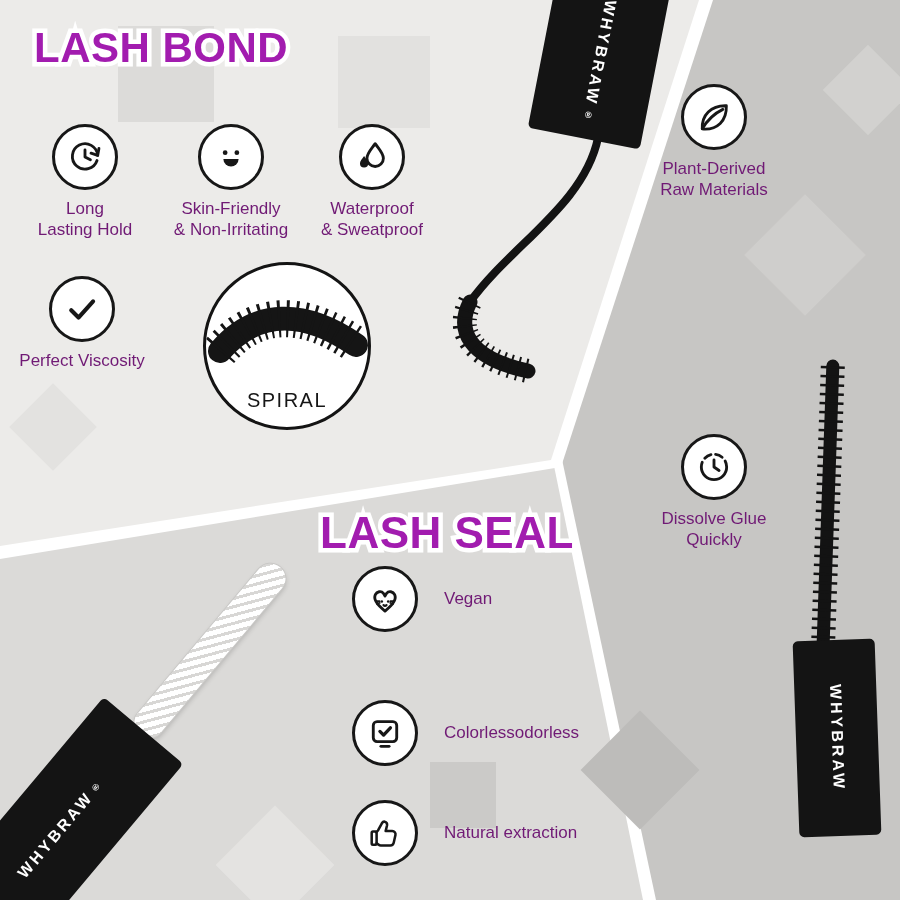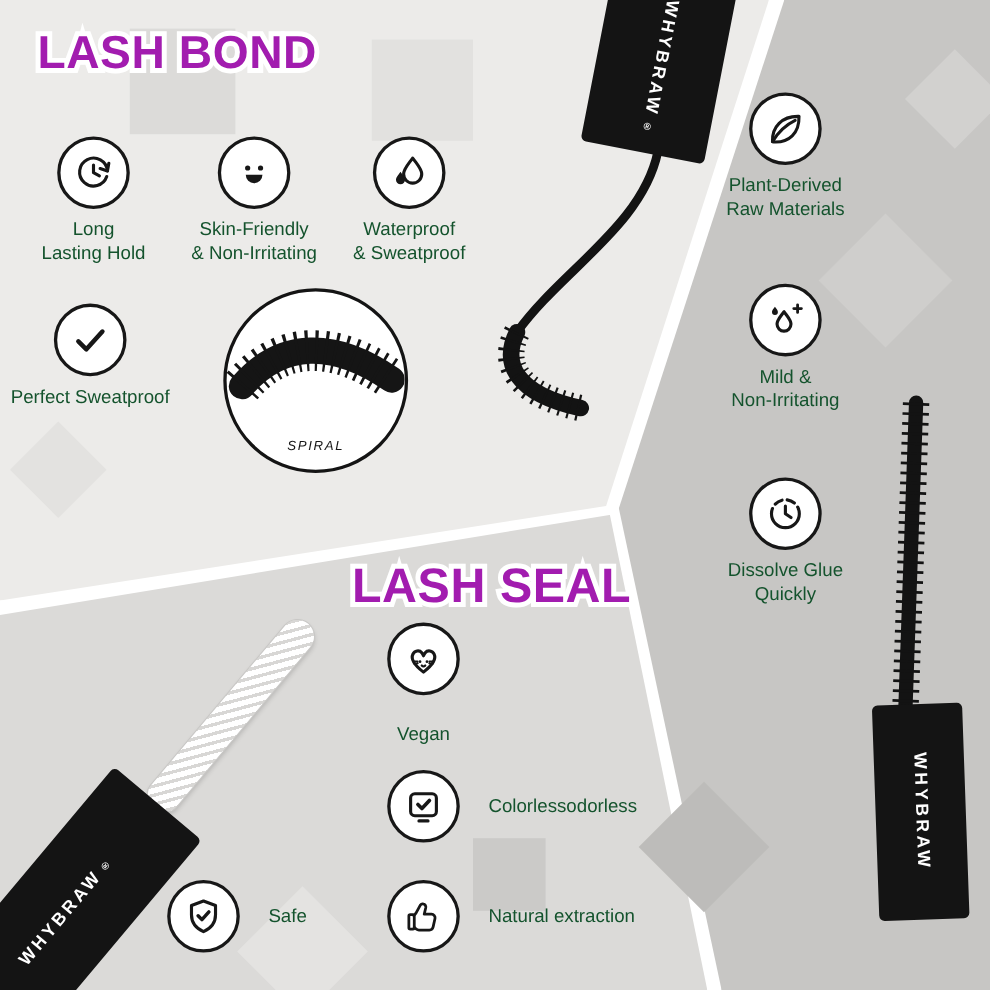--- a/index.html
+++ b/index.html
@@ -25,40 +25,40 @@
   #seal-title{left:320px;top:508px;font-size:44px;}
   #remover-title{left:654px;top:788px;font-size:43px;line-height:1.08;}
 
   
   .circ{box-sizing:border-box;width:66px;height:66px;border:3.5px solid #171717;border-radius:50%;
         background:#fff;display:flex;align-items:center;justify-content:center;flex:0 0 auto;}
   svg.ic{width:38px;height:38px;fill:none;stroke:#171717;stroke-width:1.8;stroke-linecap:round;stroke-linejoin:round;}
 
   .feat-col{position:absolute;display:flex;flex-direction:column;align-items:center;z-index:6;}
   .feat-row{position:absolute;display:flex;flex-direction:row;align-items:center;gap:26px;z-index:6;}
-  .f-label{font-size:17px;line-height:1.22;color:#14532d;text-align:center;white-space:pre-line;margin-top:9px;}
+  .f-label{font-size:17px;line-height:1.22;color:#701a75;text-align:center;white-space:pre-line;margin-top:9px;}
   .feat-row .f-label{margin-top:0;text-align:left;}
 
   
   .tube{position:absolute;background:#141414;display:flex;align-items:center;justify-content:center;border-radius:5px;z-index:4;}
   .tube-label{writing-mode:vertical-rl;color:#fff;font-weight:bold;letter-spacing:3px;font-size:16px;display:inline-flex;align-items:center;}
   .tube-label .reg{font-size:9px;letter-spacing:0;margin-top:4px;}
   .flip .tube-label{transform:rotate(180deg);}
   .wand-svg{position:absolute;z-index:3;overflow:visible;}
 
   #seal-brush{position:absolute;left:196px;top:542px;width:30px;height:215px;z-index:3;
     transform:rotate(40deg);border-radius:15px 15px 10px 10px;
     background:repeating-linear-gradient(125deg,#ffffff 0 5px,#d8d7d5 5px 8px);
     box-shadow:0 0 0 1px #c9c8c6, 2px 2px 5px rgba(0,0,0,.18);}
 
   
   #spiral-circle{position:absolute;left:203px;top:262px;width:168px;height:168px;border-radius:50%;
     background:#fff;border:3px solid #141414;box-sizing:border-box;z-index:5;overflow:hidden;}
-  #spiral-label{position:absolute;left:0;right:0;bottom:15px;text-align:center;font-size:12px;
-    letter-spacing:1.5px;color:#161616;font-style:italic;}
+  #spiral-label{position:absolute;left:0;right:0;bottom:15px;text-align:center;font-size:20px;
+    letter-spacing:1.5px;color:#161616;}
 </style>
 </head>
 <body>
 
 <div id="stage">
 
   <div class="poly" id="mid-white"></div>
   <div class="poly" id="mid-gray"></div>
   <div class="poly" id="top-white"></div>
   <div class="poly" id="top-gray"></div>
@@ -147,59 +147,48 @@
     <div class="f-label">Waterproof
 &amp; Sweatproof</div>
   </div>
 
   <div class="feat-col" style="left:0px;top:276px;width:164px;">
     <div class="circ">
       <svg class="ic" viewBox="0 0 24 24">
         <path d="M5.2 12.8l4.6 4.6L19 7.2" style="stroke-width:2.6"></path>
       </svg>
     </div>
-    <div class="f-label">Perfect Sweatproof</div>
+    <div class="f-label">Perfect Viscosity</div>
   </div>
 
   <div class="feat-col" style="left:628px;top:84px;width:172px;">
     <div class="circ">
       <svg class="ic" viewBox="0 0 24 24">
         <path d="M4.6 19.4C4.2 11 10 4.6 19.8 4.9c.3 9.8-5.9 15.1-14.3 14.7z"></path>
         <path d="M4.6 19.4C8.2 13.4 12.6 9.6 17.6 7.2"></path>
       </svg>
     </div>
     <div class="f-label">Plant-Derived
 Raw Materials</div>
   </div>
 
-  <div class="feat-col" style="left:628px;top:258px;width:172px;">
-    <div class="circ">
-      <svg class="ic" viewBox="0 0 24 24">
-        <path d="M11.2 7.2c-2.2 3-4 4.8-4 7.1a4 4 0 0 0 8 0c0-2.3-1.8-4.1-4-7.1z"></path>
-        <path d="M6 4.4c-.9 1.2-1.7 2-1.7 3a1.7 1.7 0 0 0 3.4 0c0-1-.8-1.8-1.7-3z" fill="#171717" stroke="none"></path>
-        <path d="M16.8 5.4h4.4M19 3.2v4.4" style="stroke-width:1.6"></path>
-      </svg>
-    </div>
-    <div class="f-label">Mild &amp;
-Non-Irritating</div>
-  </div>
 
   <div class="feat-col" style="left:628px;top:434px;width:172px;">
     <div class="circ">
       <svg class="ic" viewBox="0 0 24 24">
         <circle cx="12" cy="12" r="8" stroke-dasharray="28 3 4.5 3 4.5 3"></circle>
         <path d="M12 7.6V12l3.2 2.2"></path>
       </svg>
     </div>
     <div class="f-label">Dissolve Glue
 Quickly</div>
   </div>
 
 
-  <div class="feat-row" style="left:352px;top:566px;flex-direction:column;">
+  <div class="feat-row" style="left:352px;top:566px;">
     <div class="circ">
       <svg class="ic" viewBox="0 0 24 24">
         <path d="M12 19.6C6.6 15.4 4.6 12 5.9 9.3 6.9 7.2 9.6 6.7 11 8.4c.5.6.8 1.2 1 1.8.2-.6.5-1.2 1-1.8 1.4-1.7 4.1-1.2 5.1.9 1.3 2.7-.7 6.1-6.1 10.3z"></path>
         <circle cx="10" cy="13.6" r=".8" fill="#171717" stroke="none"></circle>
         <circle cx="14" cy="13.6" r=".8" fill="#171717" stroke="none"></circle>
         <path d="M11 15.8c.6.7 1.4.7 2 0" style="stroke-width:1.3"></path>
         <path d="M6.6 13.4h2M6.8 15l1.9-.5M15.4 13.4h2M15.3 14.5l1.9.5" style="stroke-width:1.1"></path>
       </svg>
     </div>
     <div class="f-label">Vegan</div>
@@ -209,29 +198,20 @@
     <div class="circ">
       <svg class="ic" viewBox="0 0 24 24">
         <rect x="4.6" y="4.8" width="14.8" height="12.6" rx="2.4"></rect>
         <path d="M8.8 11l2.3 2.3 4.3-4.6" style="stroke-width:2.1"></path>
         <path d="M9.4 20.4h5.2"></path>
       </svg>
     </div>
     <div class="f-label">Colorlessodorless</div>
   </div>
 
-  <div class="feat-row" style="left:152px;top:800px;">
-    <div class="circ">
-      <svg class="ic" viewBox="0 0 24 24">
-        <path d="M12 3.2l6.9 2.6v5.3c0 4.6-2.9 7.9-6.9 9.7-4-1.8-6.9-5.1-6.9-9.7V5.8z"></path>
-        <path d="M8.9 11.7l2.2 2.2 4-4.4" style="stroke-width:2"></path>
-      </svg>
-    </div>
-    <div class="f-label">Safe</div>
-  </div>
 
   <div class="feat-row" style="left:352px;top:800px;">
     <div class="circ">
       <svg class="ic" viewBox="0 0 24 24" style="stroke-width:1.6">
         <rect x="3.6" y="11" width="3.1" height="8.4" rx=".8"></rect>
         <path d="M6.7 18.4l1.1.9c.5.4 1 .6 1.6.6h6c1 0 1.9-.7 2.1-1.7l1.1-4.9c.3-1.3-.7-2.5-2-2.5h-4.2l.9-3.7c.2-1-.4-2-1.4-2.2-.7-.2-1.4.2-1.8.8l-2.5 4.6c-.3.5-.7.9-1.2 1.2"></path>
       </svg>
     </div>
     <div class="f-label">Natural extraction</div>
   </div>

